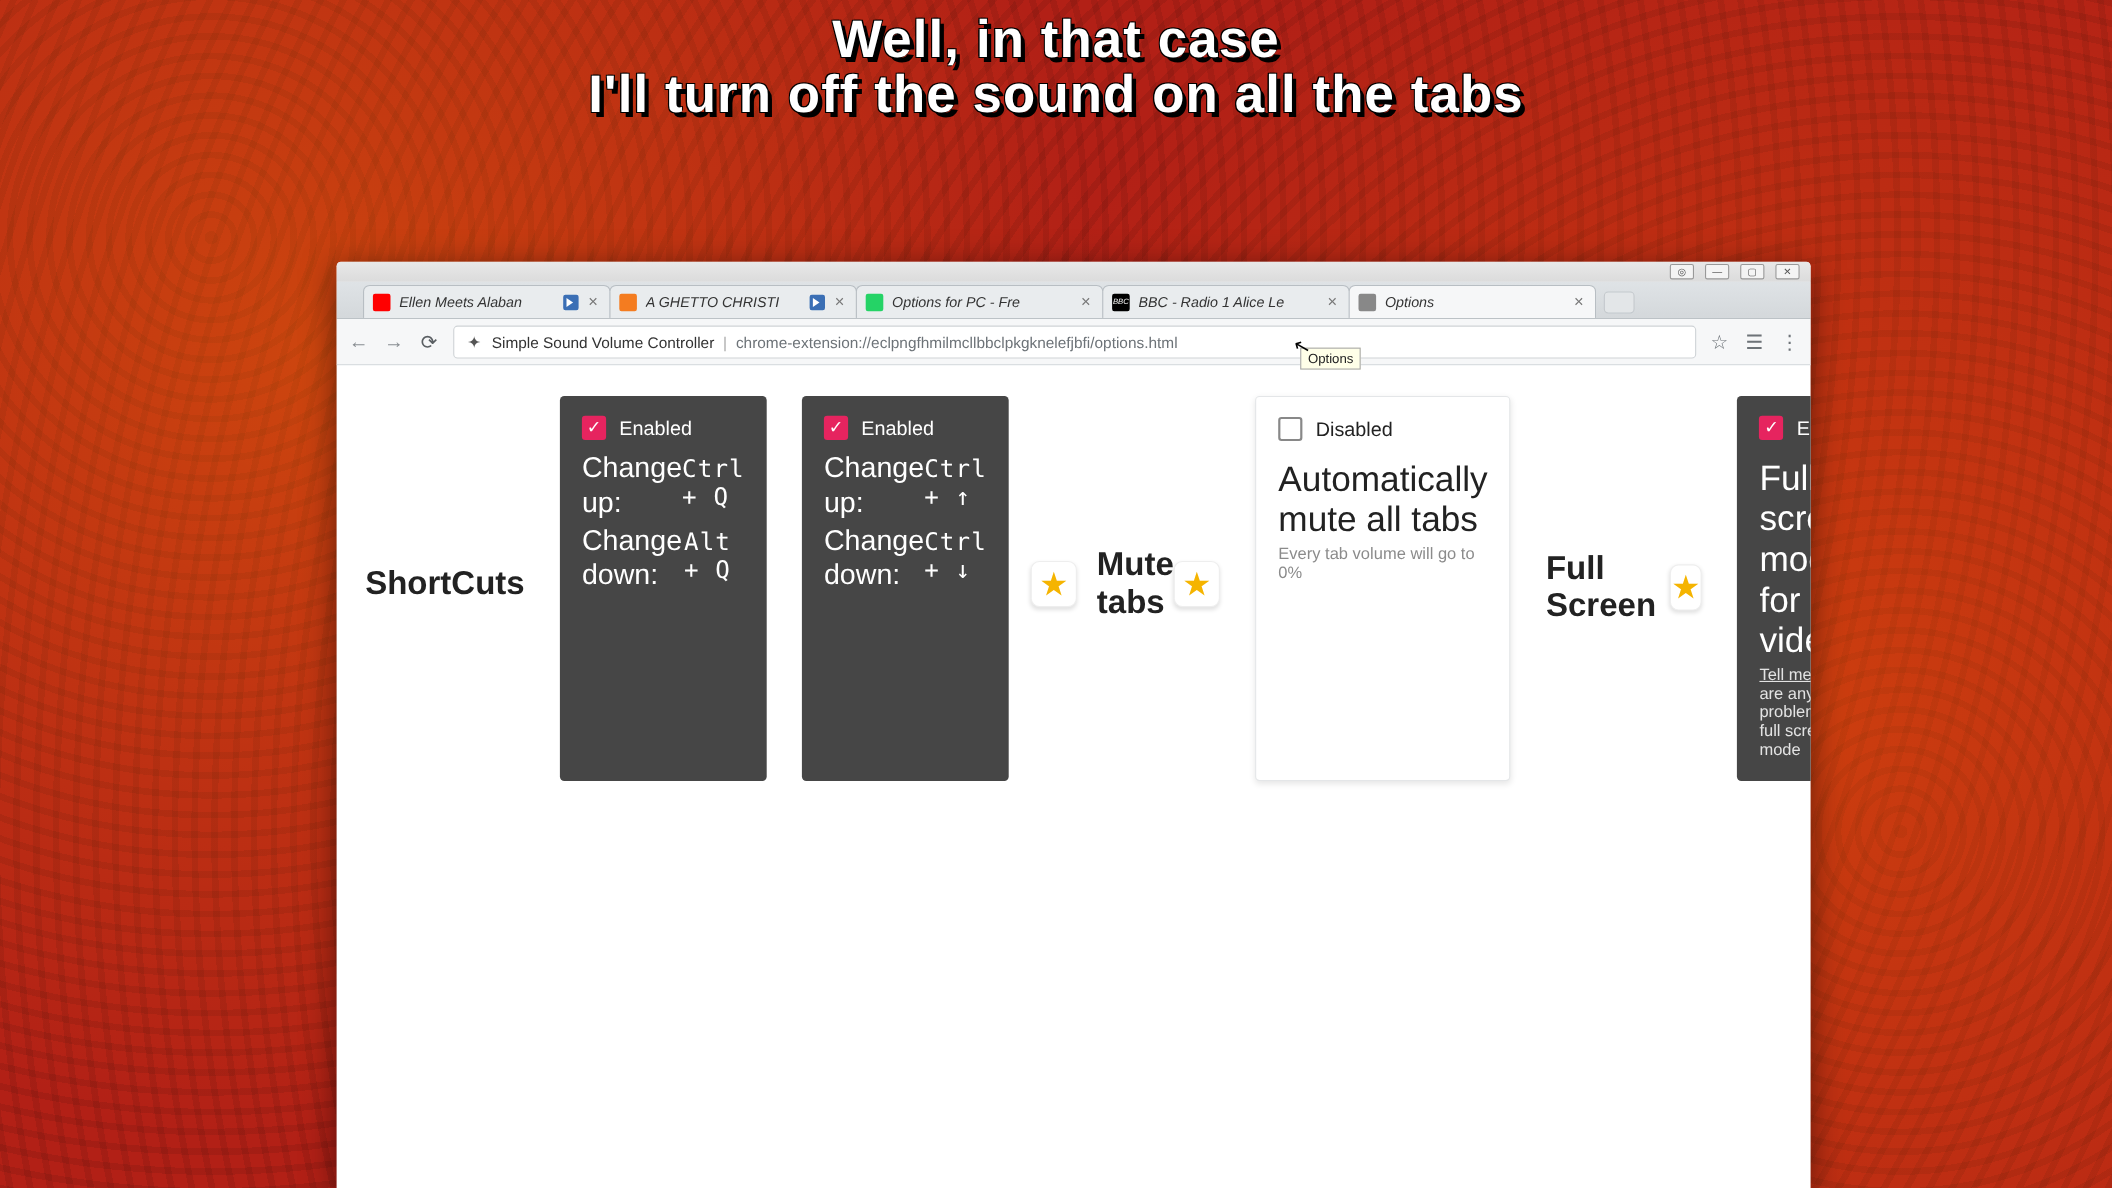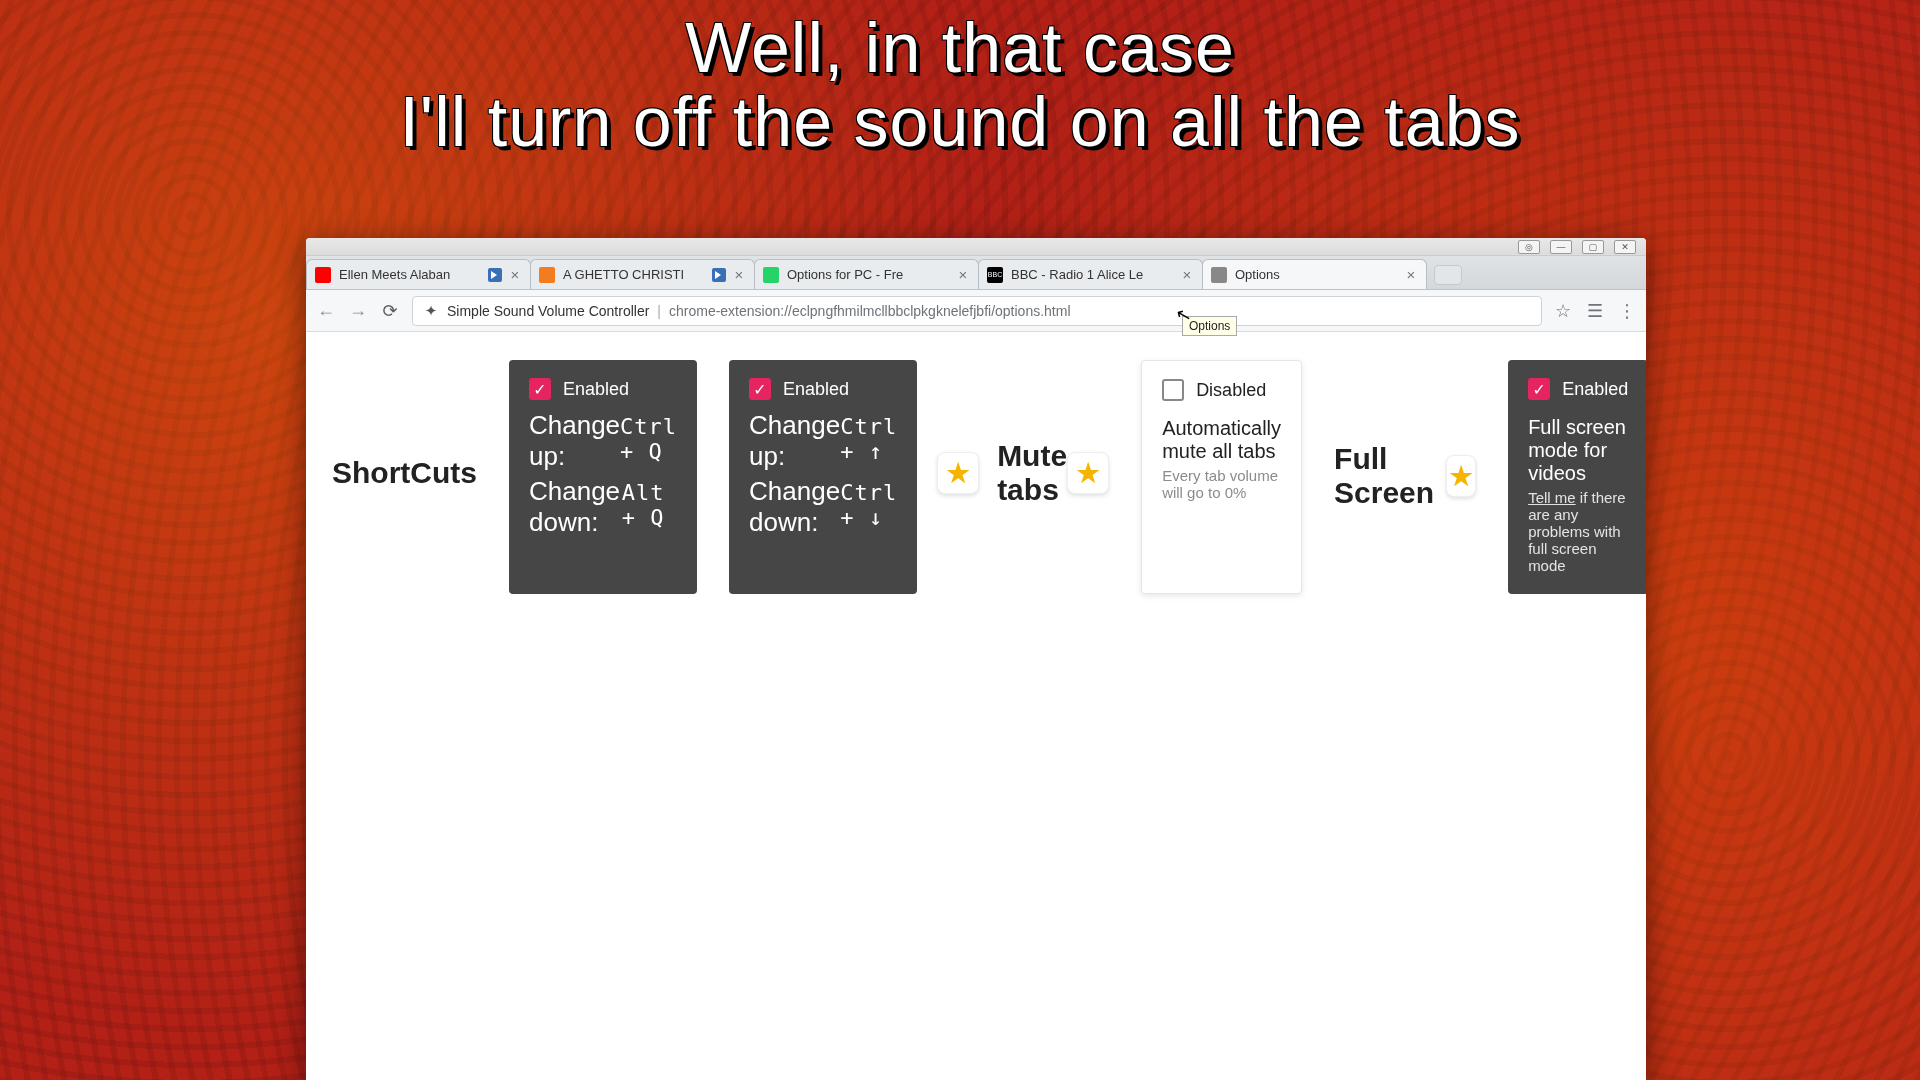--- a/index.html
+++ b/index.html
@@ -14,22 +14,22 @@
       repeating-radial-gradient(circle at 90% 70%, rgba(0,0,0,0.08) 0 6px, transparent 6px 18px);
     width: 1920px;
     height: 1080px;
     overflow: hidden;
     position: relative;
   }
 
   .headline {
     text-align: center;
     color: #fff;
-    font-weight: 400;
-    font-size: 70px;
+    font-weight: 700;
+    font-size: 48px;
     line-height: 1.05;
     letter-spacing: 1px;
     text-shadow: 4px 4px 0 #000, -1px -1px 0 #000, 1px -1px 0 #000, -1px 1px 0 #000;
     padding-top: 12px;
     font-family: Impact, "Arial Black", sans-serif;
   }
 
   .browser {
     position: absolute;
     left: 306px;
@@ -60,23 +60,24 @@
     font-size: 9px;
     display:flex;align-items:center;justify-content:center;
     color:#555;
   }
 
   .tabstrip {
     height: 34px;
     background: linear-gradient(#dfe3e6, #d4d8db);
     display: flex;
     align-items: flex-end;
-    padding-left: 0;
+    padding-left: 24px;
     gap: 0;
     border-bottom: 1px solid #bcc2c6;
+    font-style: italic;
   }
   .tab {
     height: 30px;
     min-width: 225px;
     max-width: 235px;
     background: #e9ecee;
     border: 1px solid #b8bec3;
     border-bottom: none;
     border-radius: 6px 6px 0 0;
     display: flex;
@@ -211,21 +212,21 @@
   .chk.on { background:#e6245f; color:#fff; }
   .chk.off { background:#fff; border:2px solid #888; }
 
   .kv-row {
     display:flex;justify-content:space-between;align-items:baseline;
     font-size:26px; margin-top:4px;
   }
   .kv-row .key { font-weight:400; }
   .kv-row .val { font-family: "Lucida Console", Monaco, monospace; font-size:22px; letter-spacing:1px; }
 
-  .card .big { font-size:20px; font-weight:400; margin-top:16px; }
+  .card .big { font-size:32px; font-weight:400; margin-top:16px; }
   .card .sub { font-size:15px; color:inherit; opacity:0.85; margin-top:4px; }
   .card.dark .sub a { color:#fff; text-decoration:underline; }
 </style>
 </head>
 <body>
 
 <div class="headline">
   <div>Well, in that case</div>
   <div>I'll turn off the sound on all the tabs</div>
 </div>

